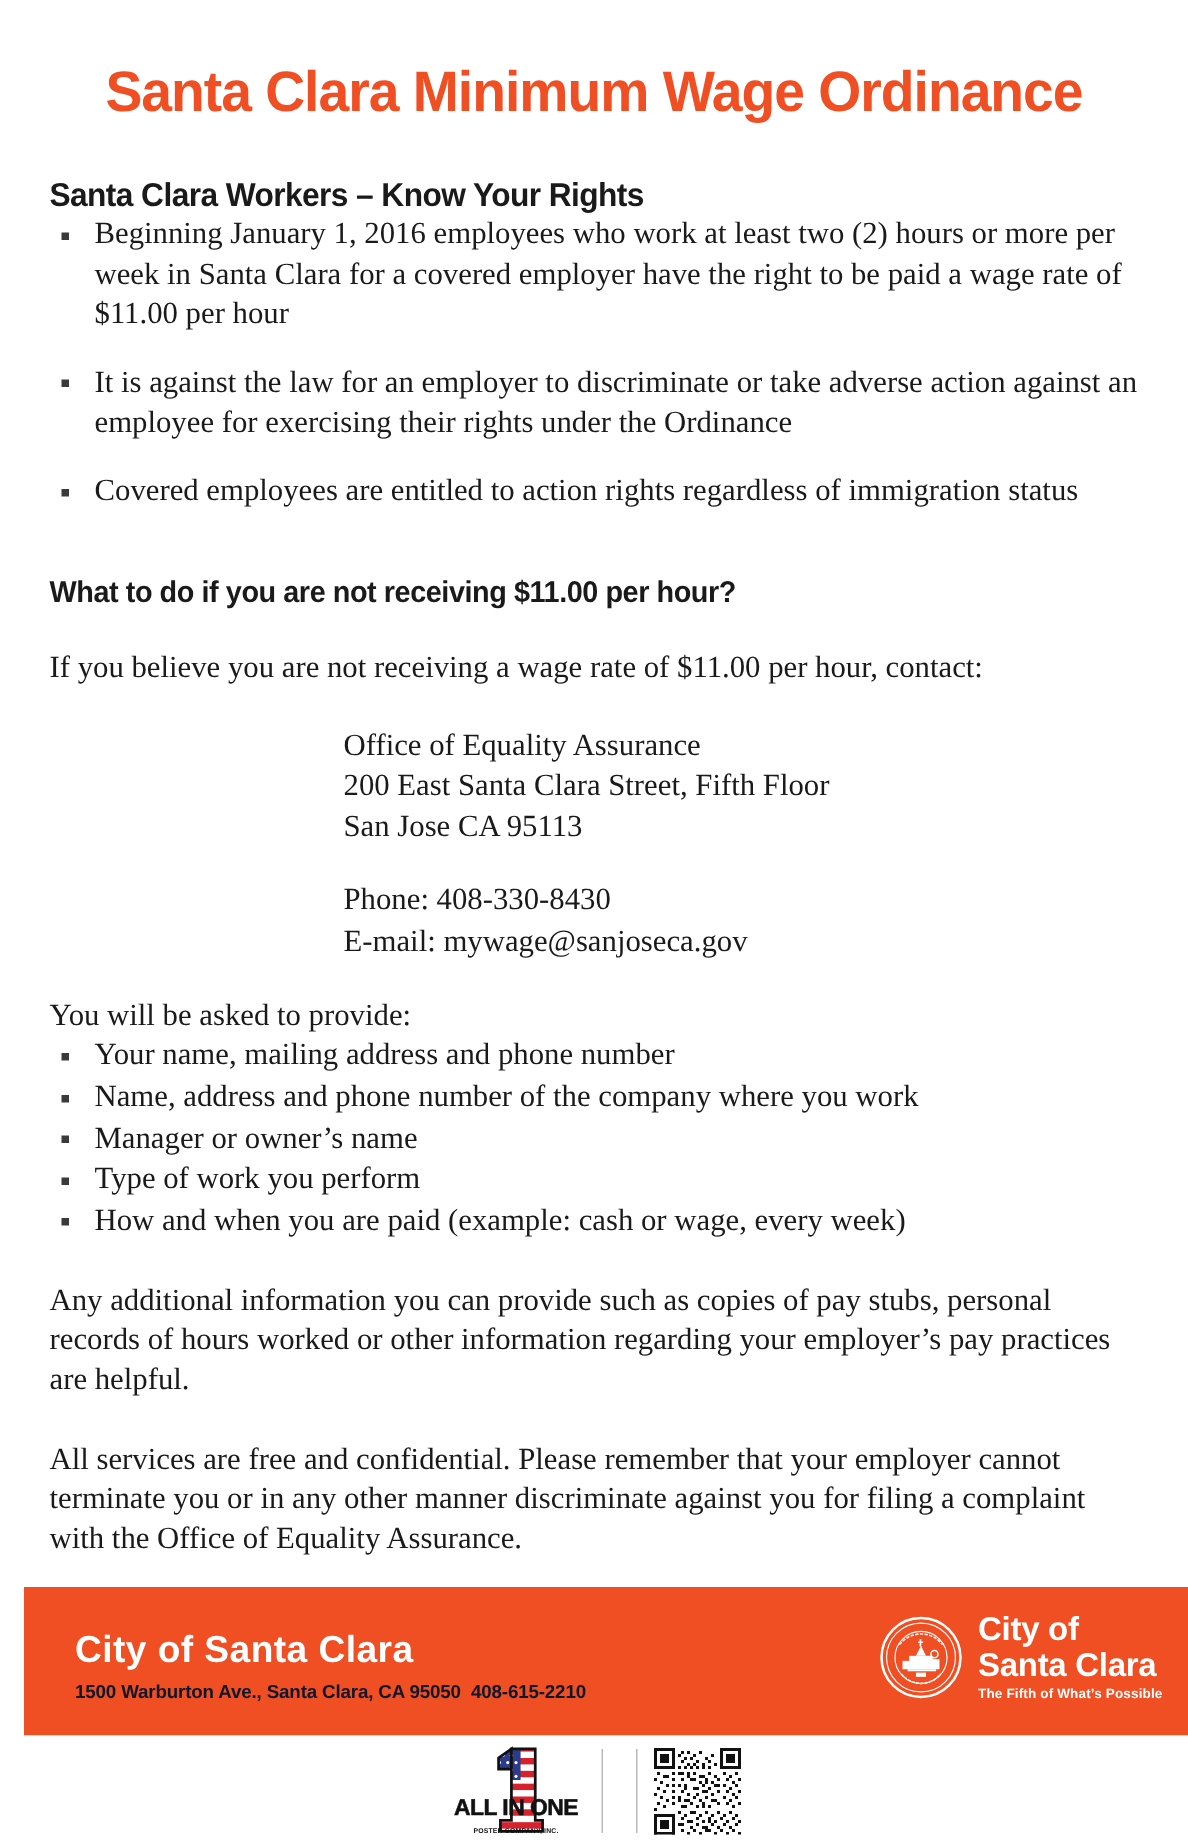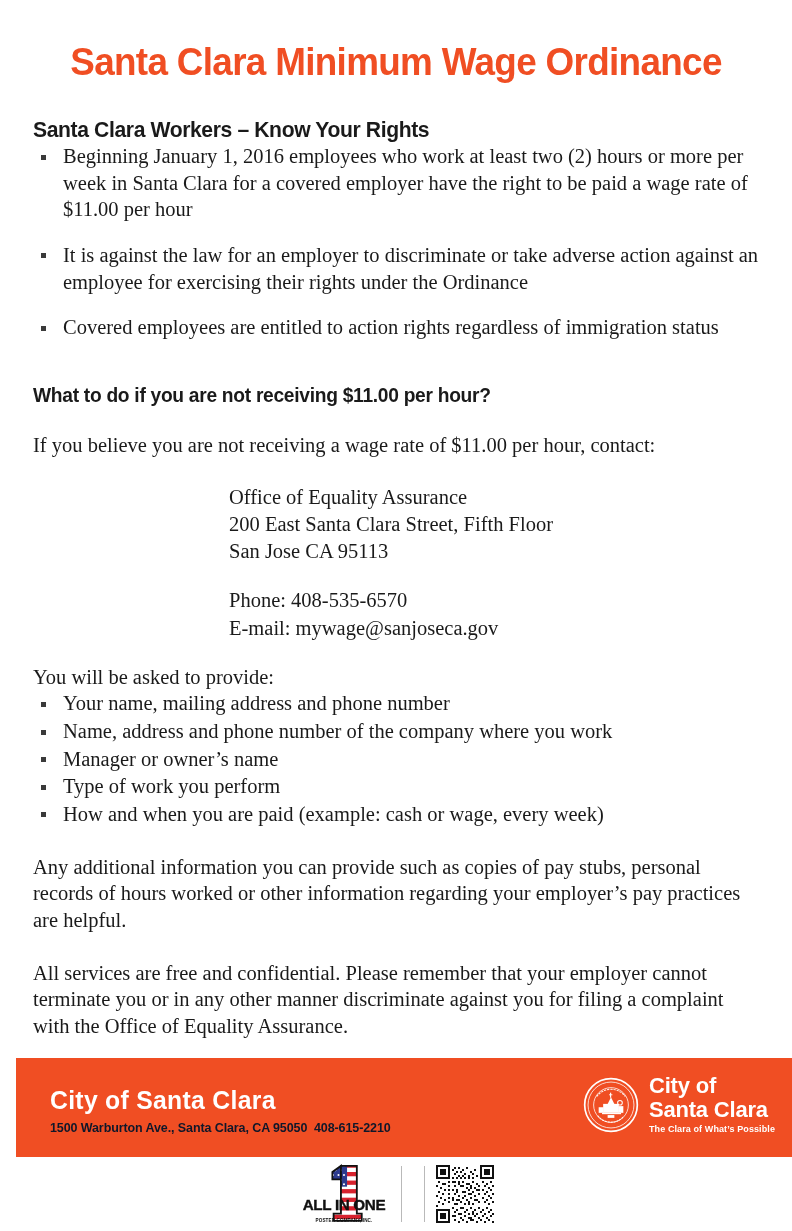--- a/index.html
+++ b/index.html
@@ -259,21 +259,21 @@
 
     <p class="para">If you believe you are not receiving a wage rate of $11.00 per hour, contact:</p>
 
     <div class="addr-block">
       <div class="grp1">
         <div>Office of Equality Assurance</div>
         <div>200 East Santa Clara Street, Fifth Floor</div>
         <div>San Jose CA 95113</div>
       </div>
       <div class="grp2">
-        <div>Phone: 408-535-6570</div>
+        <div>Phone: 408-330-8430</div>
         <div>E-mail: mywage@sanjoseca.gov</div>
       </div>
     </div>
 
     <p class="lead-in">You will be asked to provide:</p>
 
     <ul class="sq list-b">
       <li>Your name, mailing address and phone  number</li>
       <li>Name, address and phone number of the company where you work</li>
       <li>Manager or owner’s name</li>
@@ -313,21 +313,21 @@
         <g stroke="#ffffff" stroke-width="2" stroke-linecap="round" opacity="0.9">
           <path d="M25 34 A32 32 0 0 1 75 34" fill="none" stroke-dasharray="2.4 3.2"></path>
           <path d="M27 70 A30 30 0 0 0 73 70" fill="none" stroke-dasharray="2.2 3"></path>
         </g>
         <rect x="44" y="68" width="12" height="5" fill="#ffffff"></rect>
       </svg>
 
       <div class="logo-text">
         <span class="l1">City of</span>
         <span class="l2">Santa Clara</span>
-        <span class="tag">The Clara of What’s Possible</span>
+        <span class="tag">The Fifth of What’s Possible</span>
       </div>
 
     </div>
   </div>
 
   <div class="vendor">
     <div class="vendor-inner">
 
       <svg class="aio-logo" viewBox="0 0 150 108">
         <defs>

